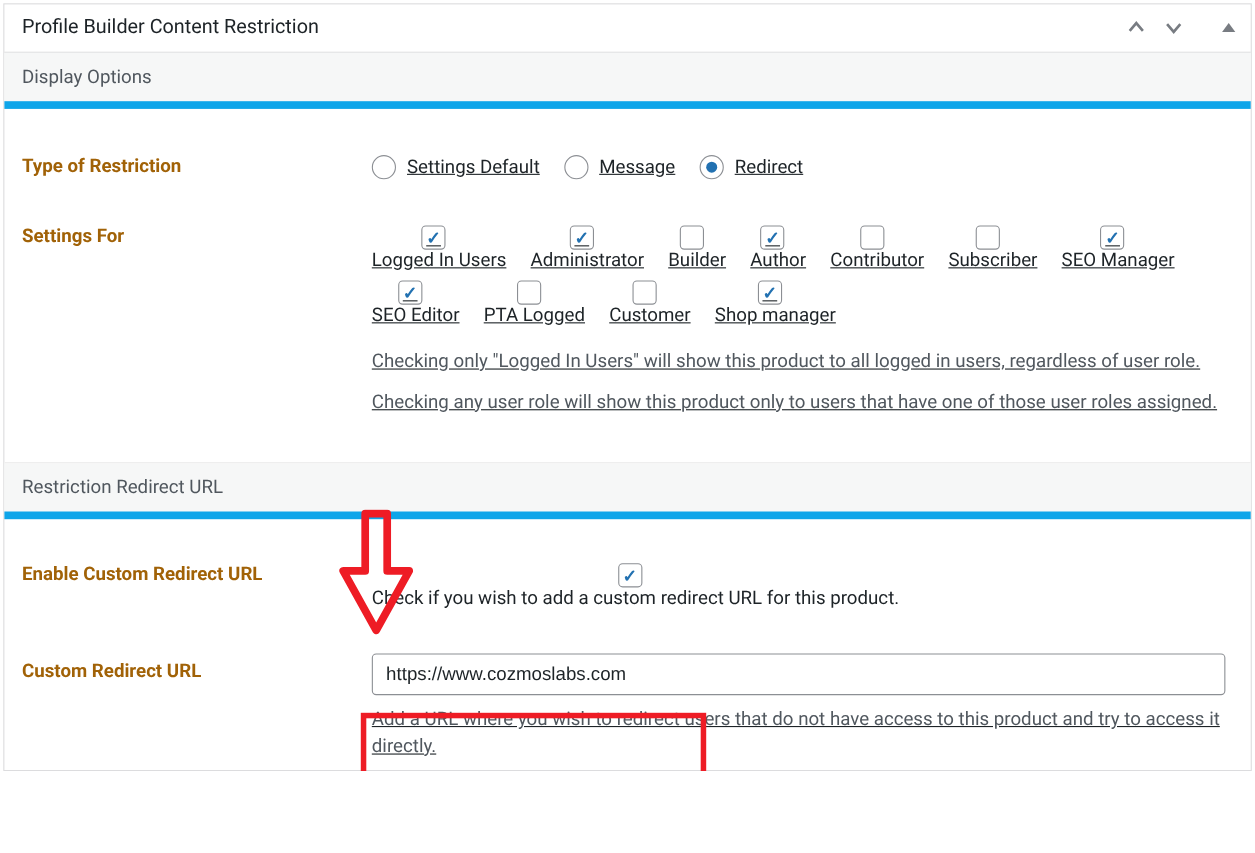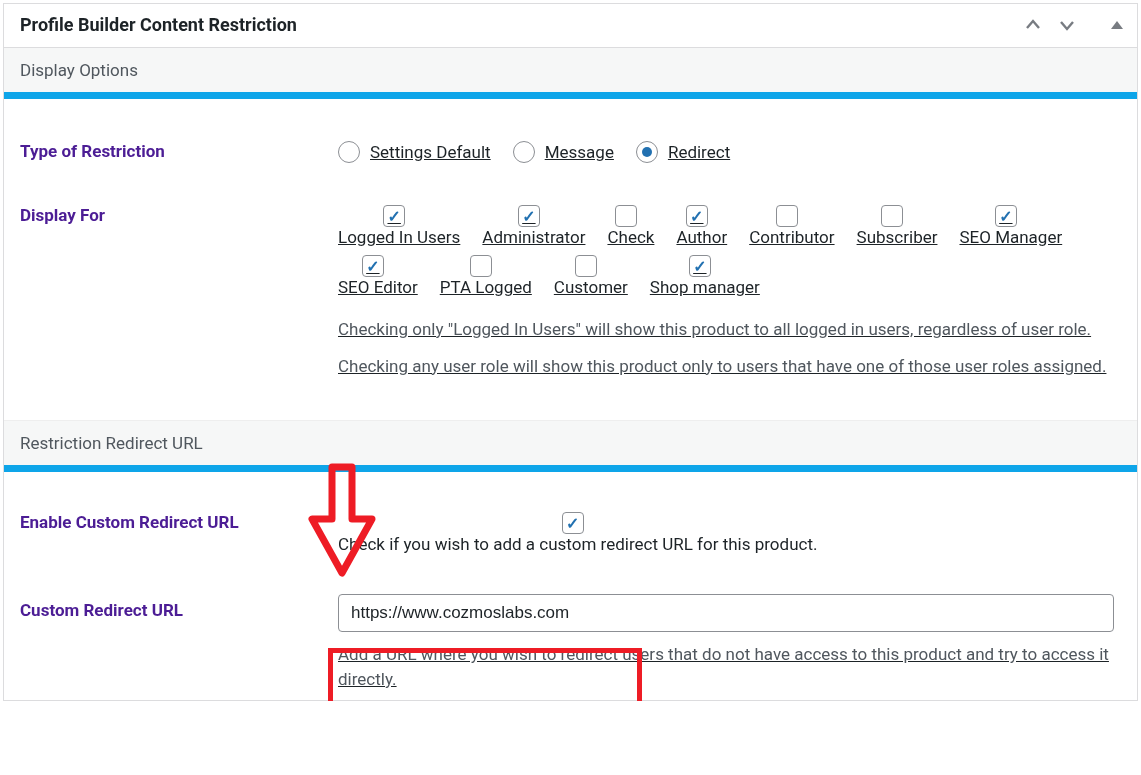--- a/index.html
+++ b/index.html
@@ -18,21 +18,21 @@
   }
   .meta-header {
     display: flex;
     align-items: center;
     justify-content: space-between;
     padding: 10px 12px 12px 16px;
     border-bottom: 1px solid #dcdcde;
   }
   .meta-title {
     font-size: 18px;
-    font-weight: 700;
+    font-weight: 400;
     color: #1d2327;
   }
   .meta-header-icons {
     display: flex;
     align-items: center;
     gap: 14px;
     color: #787c82;
   }
   .meta-header-icons span { display: inline-flex; }
   .section-bar {
@@ -47,21 +47,21 @@
     display: flex;
     align-items: flex-start;
     padding: 0 16px;
   }
   .form-label-col {
     width: 318px;
     flex: 0 0 318px;
     padding-top: 0;
     font-size: 17px;
     font-weight: 700;
-    color: #4c1d95;
+    color: #a16207;
   }
   .form-field-col {
     flex: 1 1 auto;
     padding-top: 0;
     text-decoration: underline;
   }
   .spacer-top { height: 42px; width:100%; }
   .radio-group, .check-group {
     display: flex;
     flex-wrap: wrap;
@@ -198,34 +198,34 @@
           <span class="radio-circle checked"></span>
           <span class="radio-label">Redirect</span>
         </label>
       </div>
     </div>
   </div>
 
   <div style="height:42px;"></div>
 
   <div class="form-row">
-    <div class="form-label-col">Display For</div>
+    <div class="form-label-col">Settings For</div>
     <div class="form-field-col">
       <div class="check-group">
         <label class="check-item">
           <span class="check-box checked"></span>
           <span class="check-label">Logged In Users</span>
         </label>
         <label class="check-item">
           <span class="check-box checked"></span>
           <span class="check-label">Administrator</span>
         </label>
         <label class="check-item">
           <span class="check-box"></span>
-          <span class="check-label">Check</span>
+          <span class="check-label">Builder</span>
         </label>
         <label class="check-item">
           <span class="check-box checked"></span>
           <span class="check-label">Author</span>
         </label>
         <label class="check-item">
           <span class="check-box"></span>
           <span class="check-label">Contributor</span>
         </label>
         <label class="check-item">

